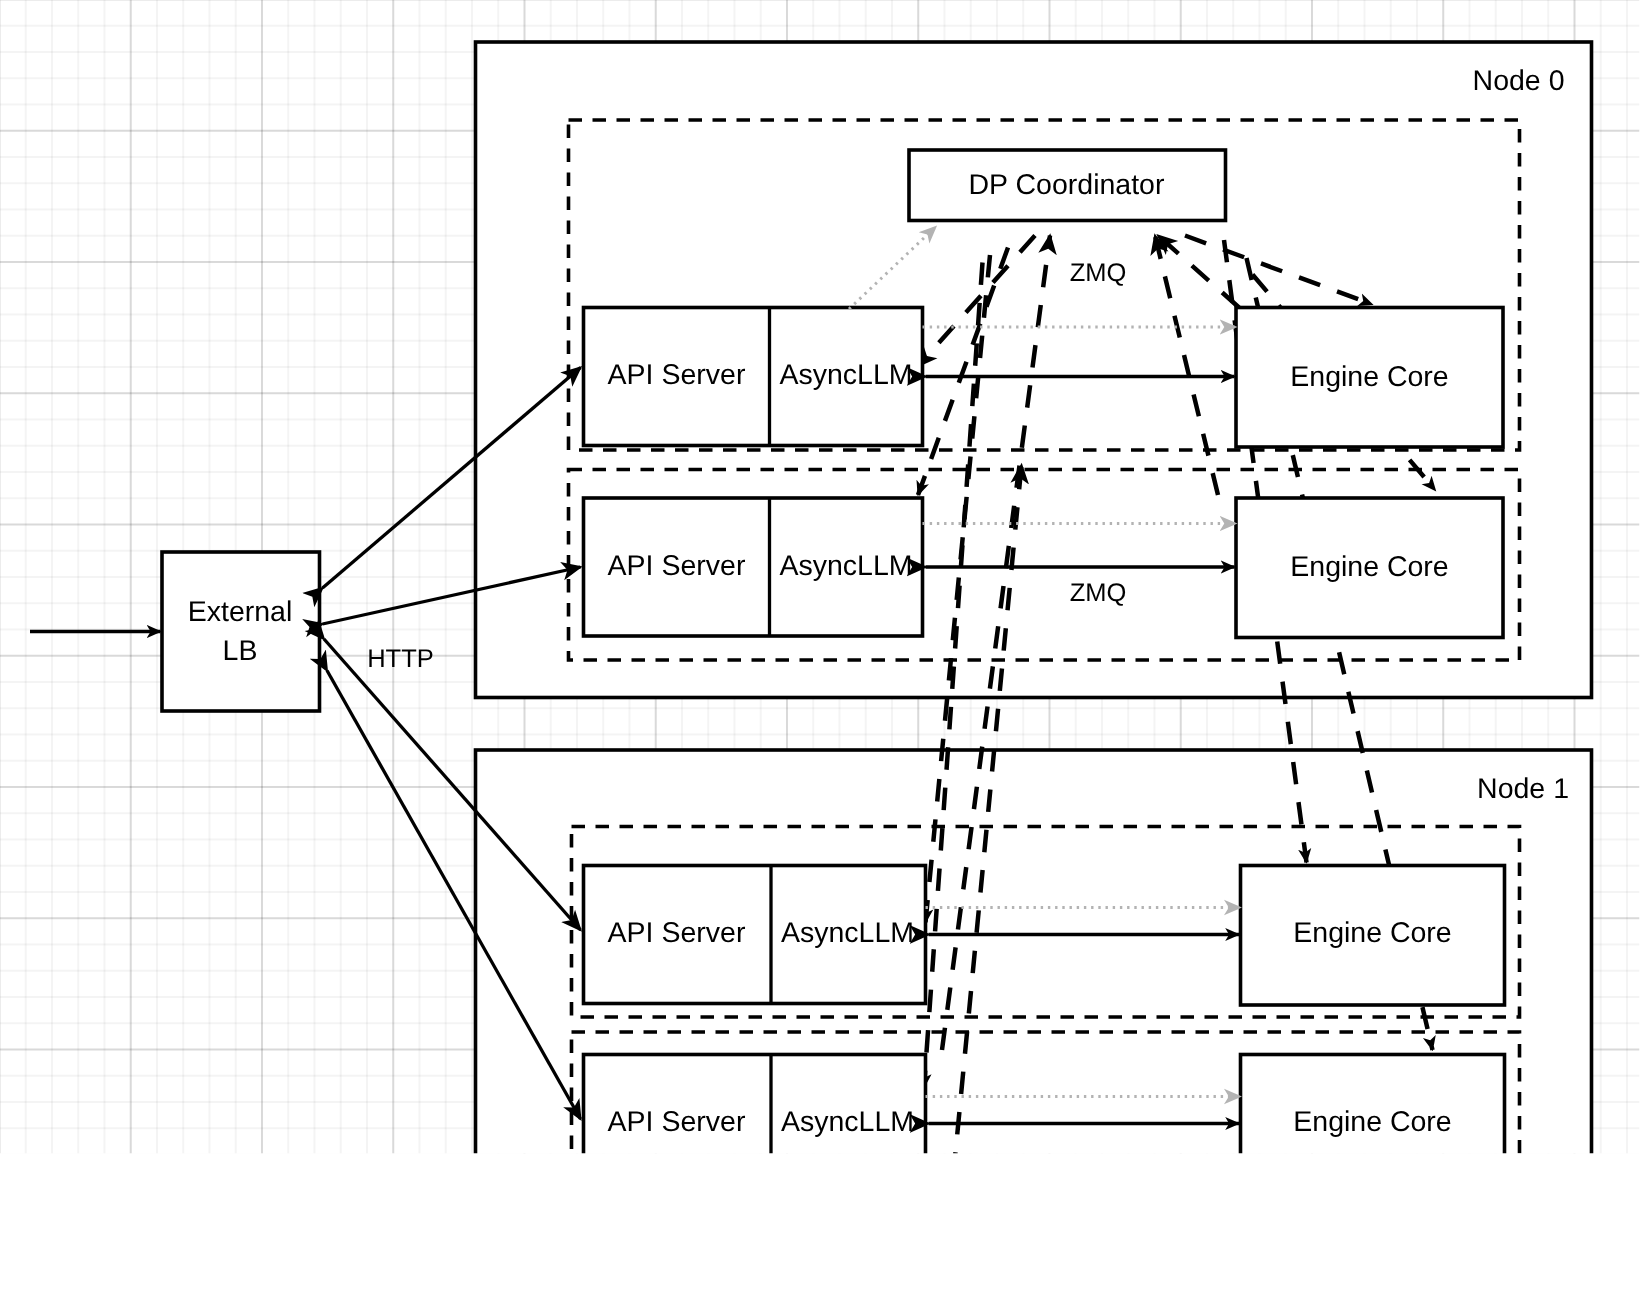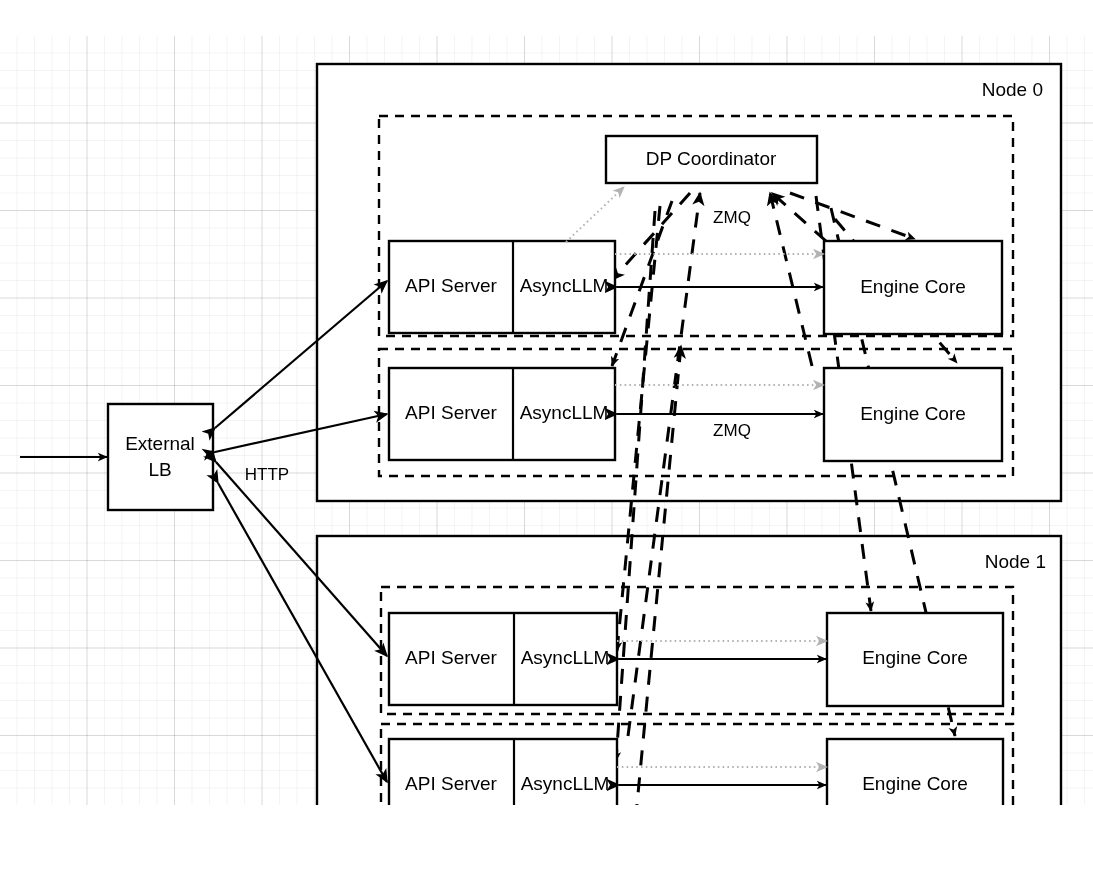--- a/index.html
+++ b/index.html
@@ -20,21 +20,20 @@
       linear-gradient(to right, rgba(0,0,0,0.045) 1px, transparent 1px),
       linear-gradient(to bottom, rgba(0,0,0,0.045) 1px, transparent 1px),
       linear-gradient(to right, rgba(0,0,0,0.11) 1px, transparent 1px),
       linear-gradient(to bottom, rgba(0,0,0,0.11) 1px, transparent 1px);
     background-size:
       17.5px 17.5px,
       17.5px 17.5px,
       87.5px 87.5px,
       87.5px 87.5px;
     background-position: -1px -1px, -1px -1px, -1px -1px, -1px -1px;
-    margin-top: 36px;
   }
   svg.layer {
     position: absolute;
     left: 0;
     top: 0;
     width: 1093px;
     height: 875px;
   }
   .solid-box {
     fill: #ffffff;

